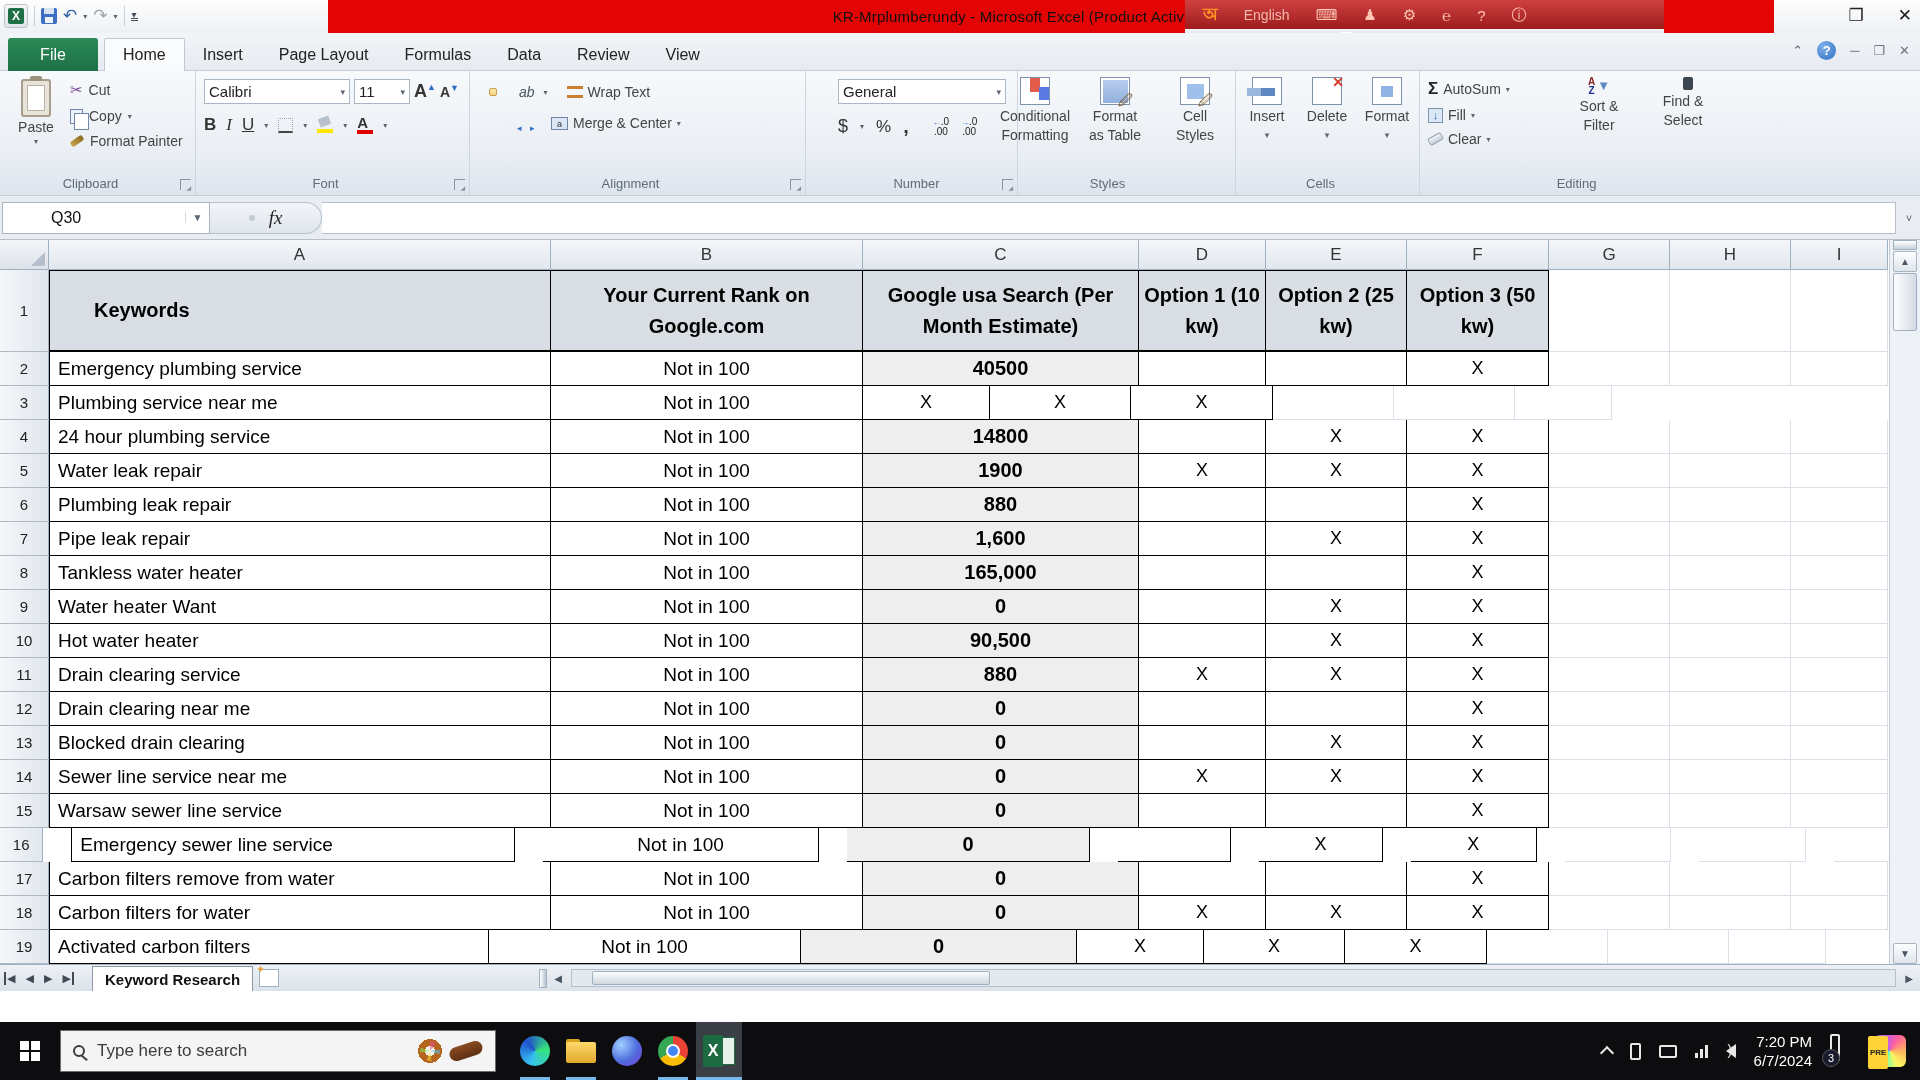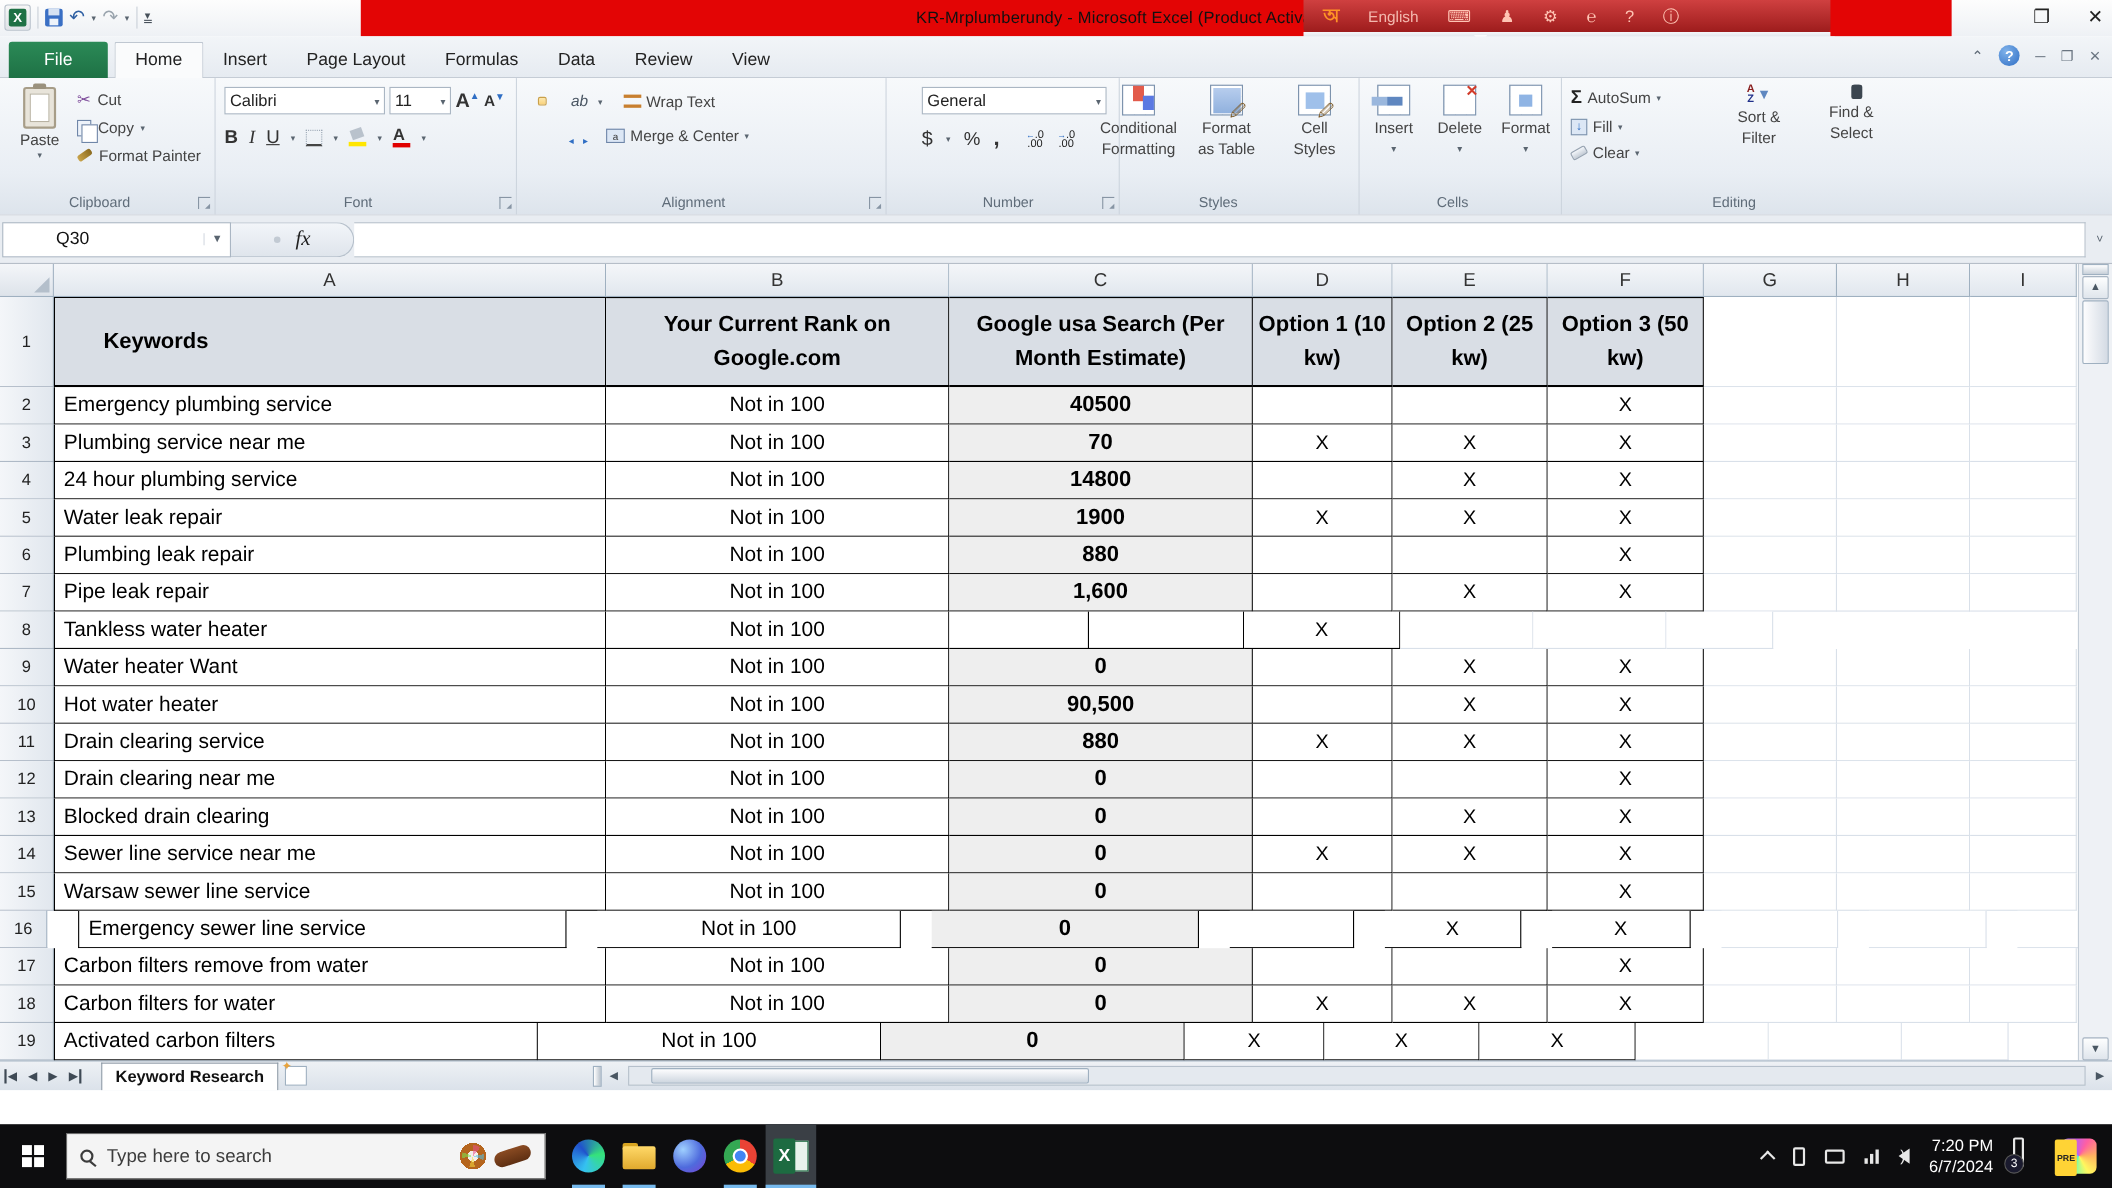--- a/index.html
+++ b/index.html
@@ -571,21 +571,20 @@
           <div class="cell kx" style="width: 141px; height: 34px;"></div>
           <div class="cell kx" style="width: 142px; height: 34px;">X</div>
           <div class="cell fill" style="width: 121px; height: 34px;"></div>
           <div class="cell fill" style="width: 121px; height: 34px;"></div>
           <div class="cell fill" style="width: 97px; height: 34px;"></div>
         </div>
         <div class="grow" style="height: 34px;">
           <div class="rownum">3</div>
           <div class="cell ka" style="width: 502px; height: 34px;">Plumbing service near me</div>
           <div class="cell kb" style="width: 312px; height: 34px;">Not in 100</div>
-          <div class="cell kc" style="width: 276px; height: 34px;">70</div>
           <div class="cell kx" style="width: 127px; height: 34px;">X</div>
           <div class="cell kx" style="width: 141px; height: 34px;">X</div>
           <div class="cell kx" style="width: 142px; height: 34px;">X</div>
           <div class="cell fill" style="width: 121px; height: 34px;"></div>
           <div class="cell fill" style="width: 121px; height: 34px;"></div>
           <div class="cell fill" style="width: 97px; height: 34px;"></div>
         </div>
         <div class="grow" style="height: 34px;">
           <div class="rownum">4</div>
           <div class="cell ka" style="width: 502px; height: 34px;">24 hour plumbing service</div>
@@ -631,20 +630,21 @@
           <div class="cell kx" style="width: 141px; height: 34px;">X</div>
           <div class="cell kx" style="width: 142px; height: 34px;">X</div>
           <div class="cell fill" style="width: 121px; height: 34px;"></div>
           <div class="cell fill" style="width: 121px; height: 34px;"></div>
           <div class="cell fill" style="width: 97px; height: 34px;"></div>
         </div>
         <div class="grow" style="height: 34px;">
           <div class="rownum">8</div>
           <div class="cell ka" style="width: 502px; height: 34px;">Tankless water heater</div>
           <div class="cell kb" style="width: 312px; height: 34px;">Not in 100</div>
+          <div class="cell kc" style="width: 276px; height: 34px;">165,000</div>
           <div class="cell kx" style="width: 127px; height: 34px;"></div>
           <div class="cell kx" style="width: 141px; height: 34px;"></div>
           <div class="cell kx" style="width: 142px; height: 34px;">X</div>
           <div class="cell fill" style="width: 121px; height: 34px;"></div>
           <div class="cell fill" style="width: 121px; height: 34px;"></div>
           <div class="cell fill" style="width: 97px; height: 34px;"></div>
         </div>
         <div class="grow" style="height: 34px;">
           <div class="rownum">9</div>
           <div class="cell ka" style="width: 502px; height: 34px;">Water heater Want</div>

